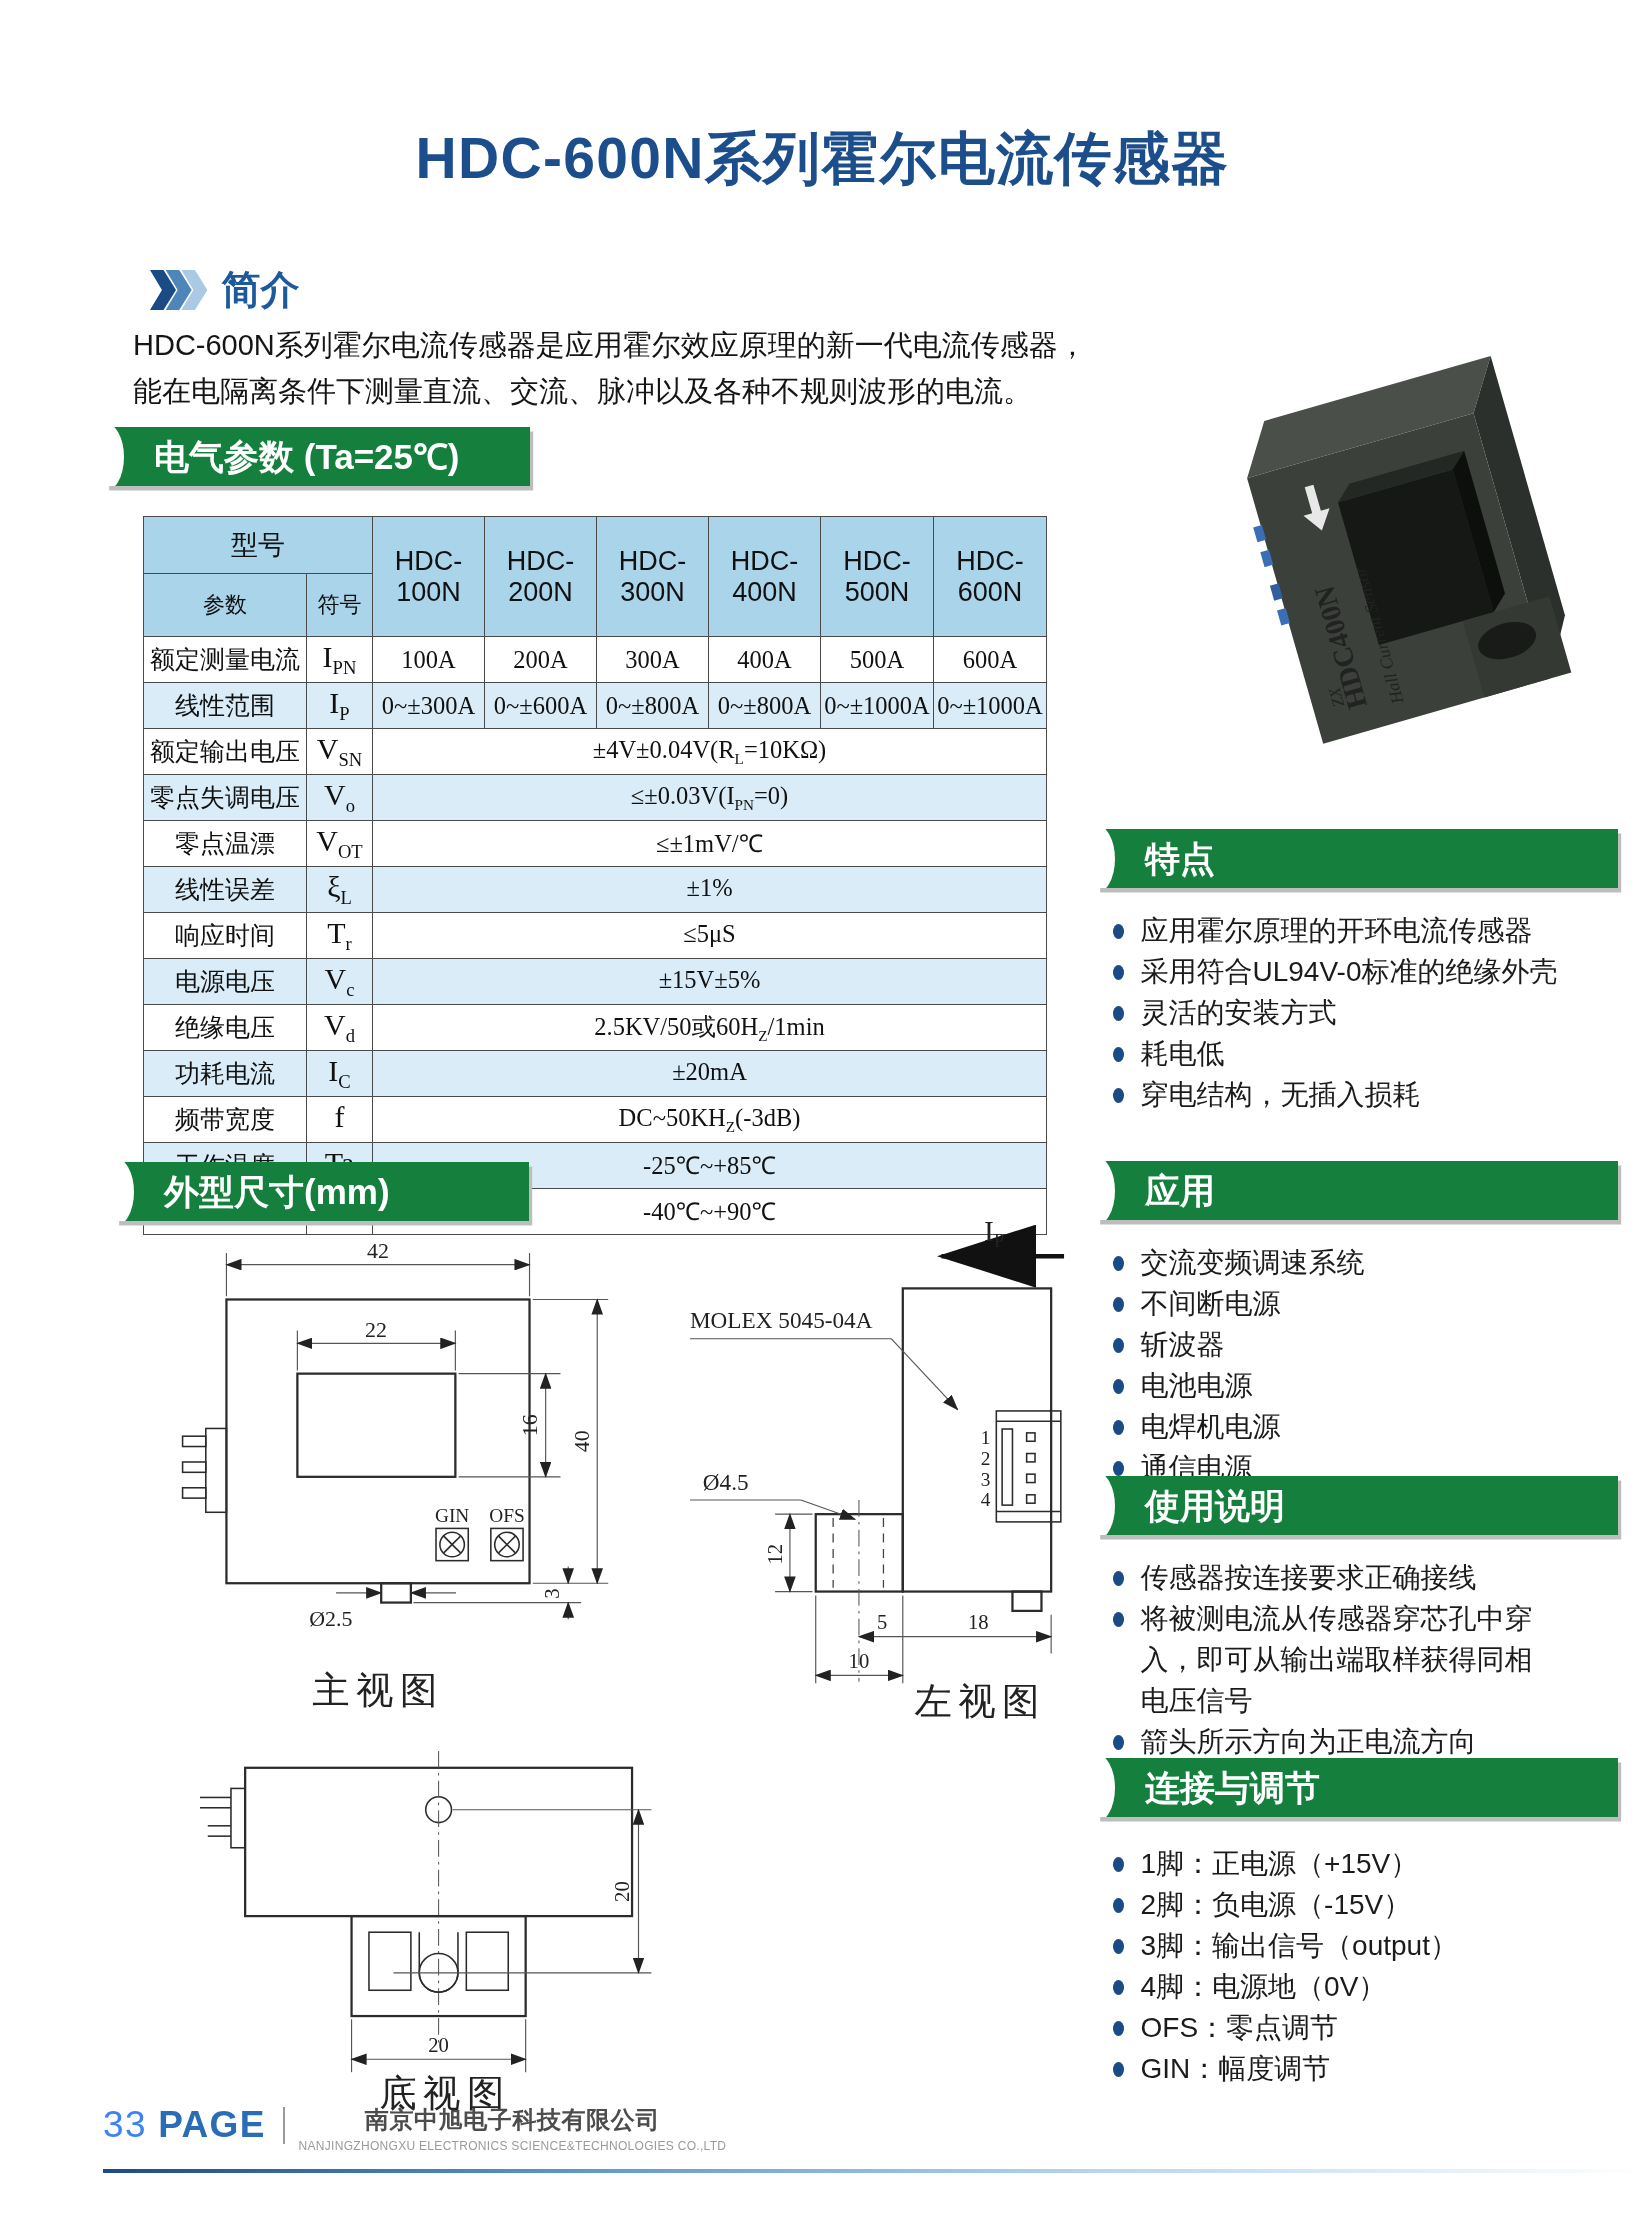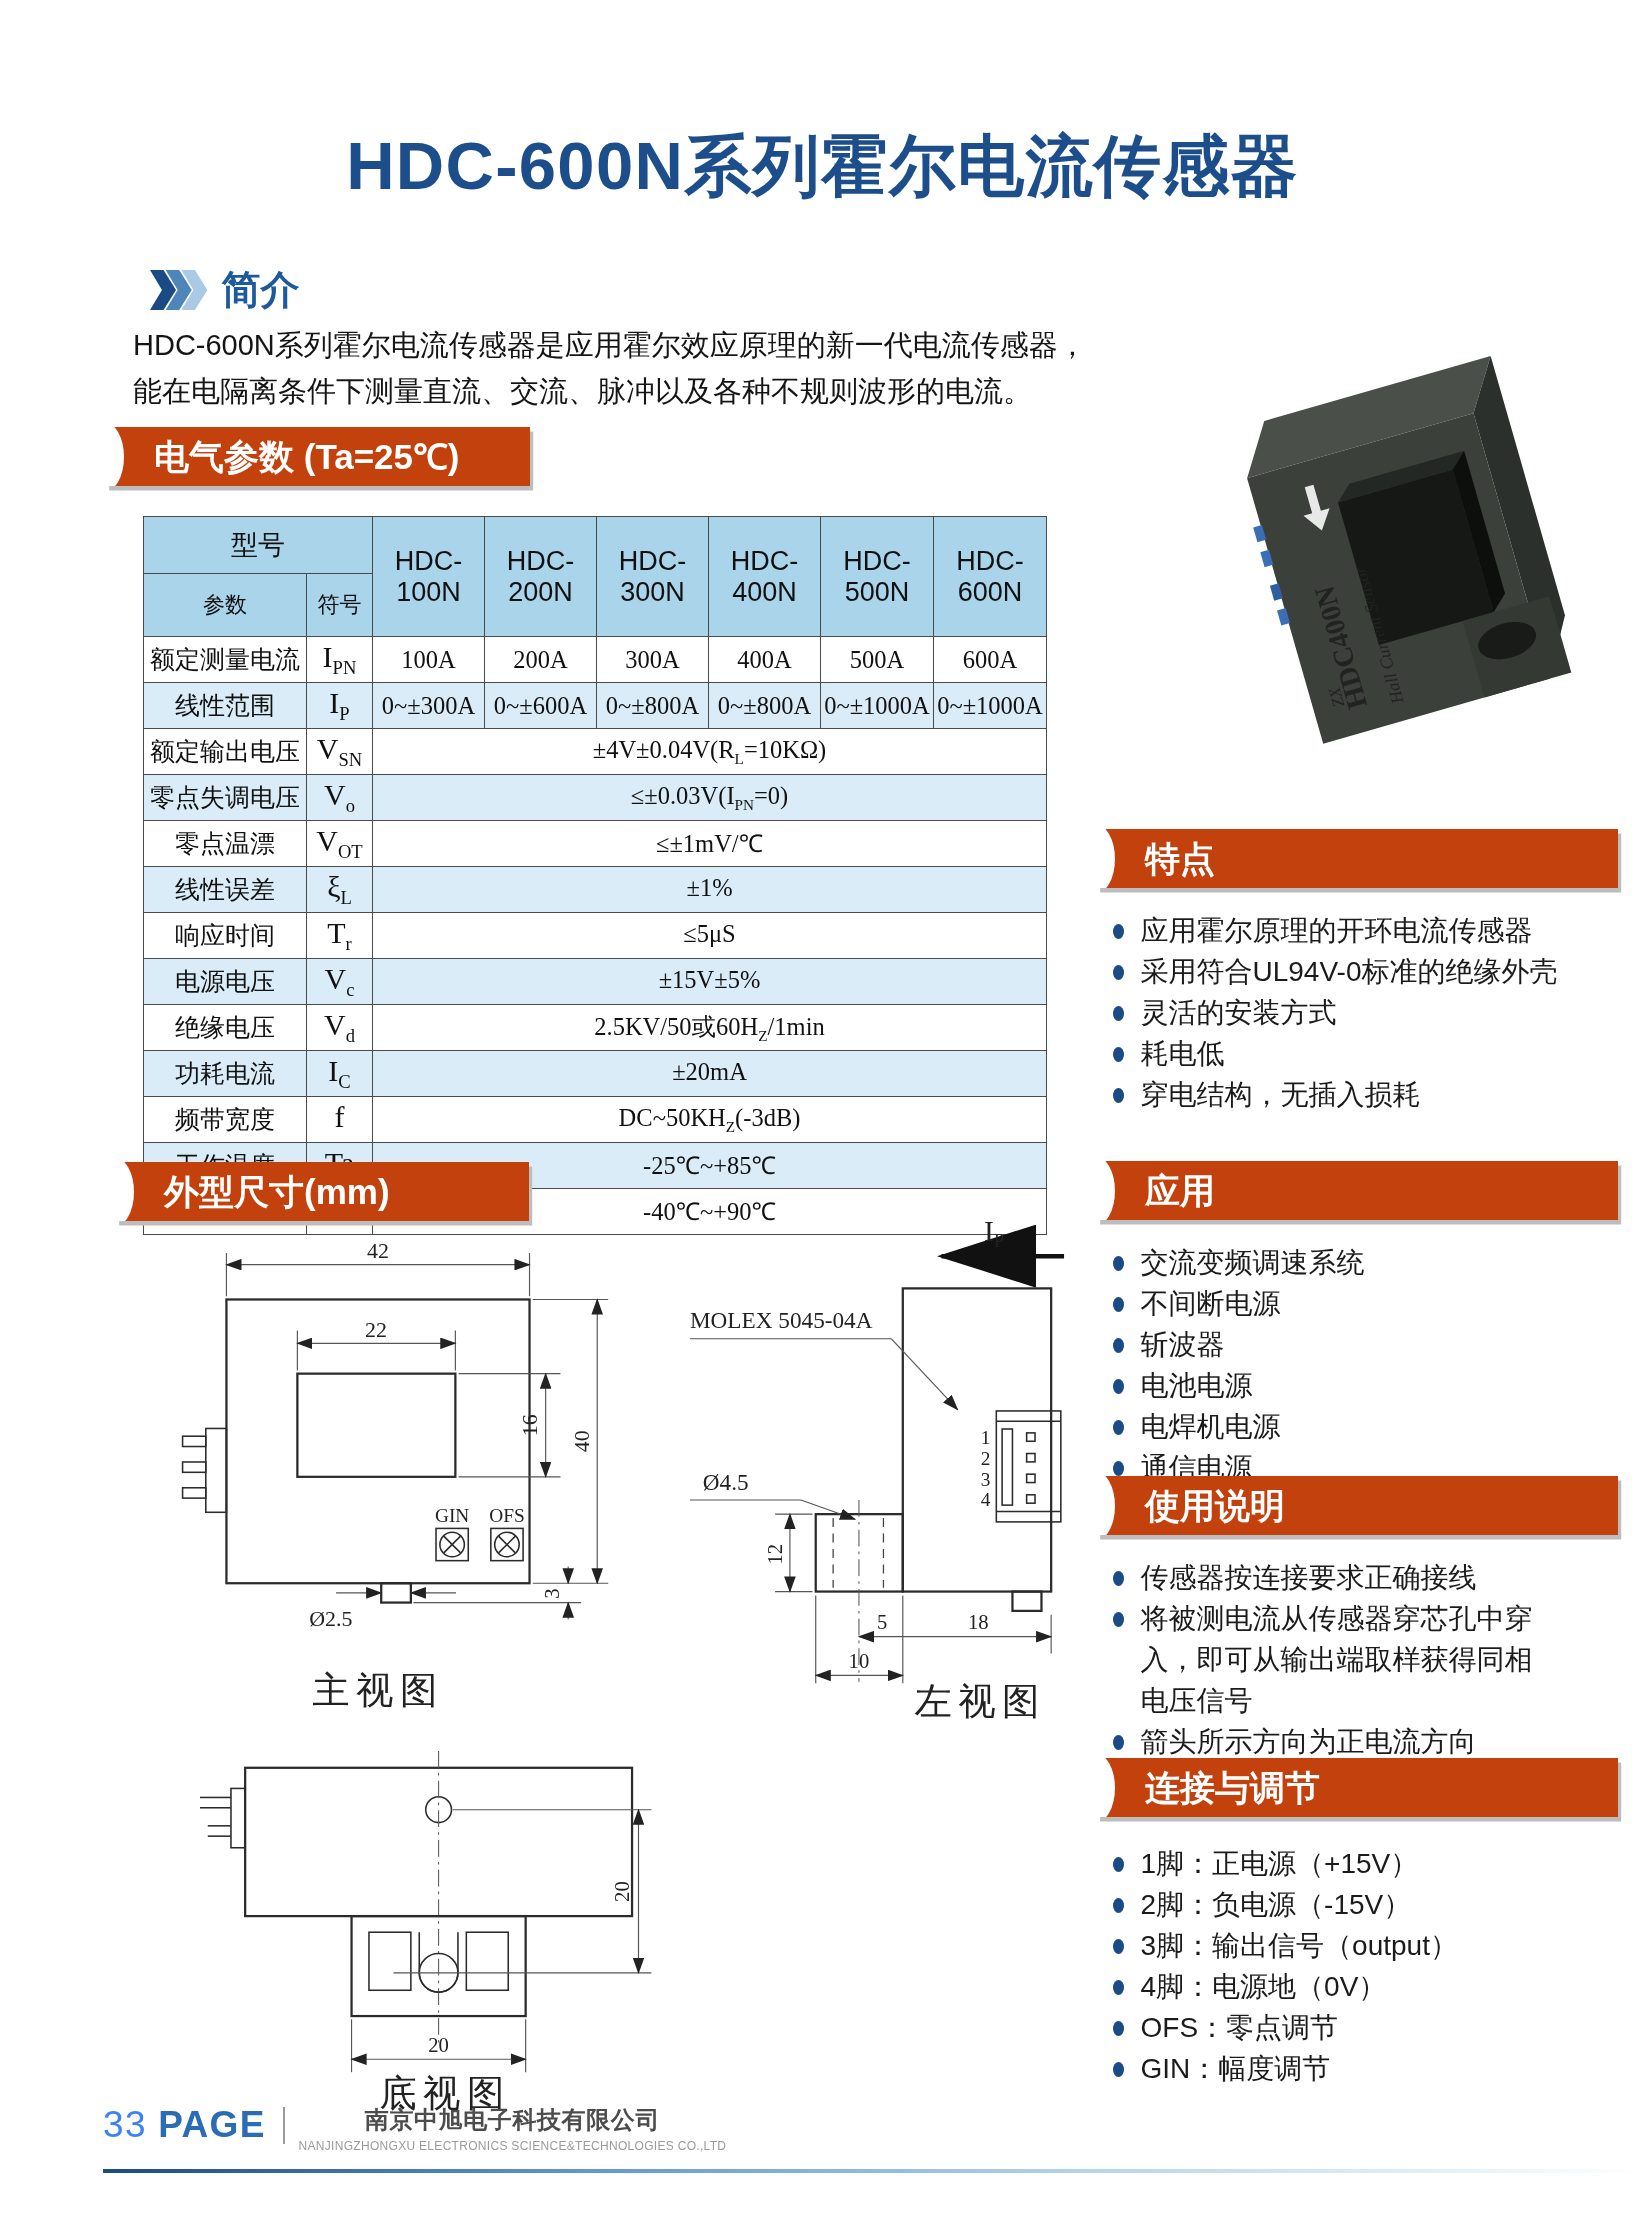--- a/index.html
+++ b/index.html
@@ -2,33 +2,33 @@
 <html style="font-size:10.3px"><head>
 <meta charset="utf-8">
 <style>
   * { margin:0; padding:0; box-sizing:border-box; }
   html,body { background:#ffffff; }
   body { font-family:"Liberation Sans", sans-serif; color:#1a1a1a; }
   .page { position:relative; width:1645px; height:2216px; background:#fff; overflow:hidden; }
 
   
   .doc-title { position:absolute; top:121px; left:0; width:100%; text-align:center;
-    font-size:67px; font-weight:bold; color:#1d4e8c; letter-spacing:1.3px; }
+    font-size:57px; font-weight:bold; color:#1d4e8c; letter-spacing:1.3px; }
 
   
   .intro-head { position:absolute; top:263px; left:150px; display:flex; align-items:center; }
   .chev { display:inline-block; width:26px; height:40px; margin-right:-10.3px;
     clip-path:polygon(0 0,52% 0,100% 50%,52% 100%,0 100%,46% 50%); }
   .chev1{ background:#1b4b84; } .chev2{ background:#4e86ba; } .chev3{ background:#a9c9e4; }
   .intro-head .txt { font-size:39px; font-weight:bold; color:#1d5a9b; margin-left:24.5px; }
   .intro-text { position:absolute; top:323px; left:133px; width:987px;
     font-size:29px; line-height:1.58; color:#151515; }
 
   
-  .sec-bar { position:relative; background:#c2410c; height:59px; line-height:59px;
+  .sec-bar { position:relative; background:#15803d; height:59px; line-height:59px;
     color:#fff; font-size:35px; font-weight:bold; padding-left:48px;
     box-shadow:3.2px 4.5px 0 #bdbdbd; overflow:hidden; }
   .sec-bar::before { content:''; position:absolute; left:-22px; top:-5.2px; width:40px; height:70px;
     background:#fff; border-radius:50%; }
   .bar-elec { position:absolute; left:106px; top:427px; width:424px; }
   .bar-dims { position:absolute; left:116px; top:1162px; width:413px; }
 
   
   table.t-elec { position:absolute; left:143px; top:516px; width:903px;
     border-collapse:collapse; table-layout:fixed; }

